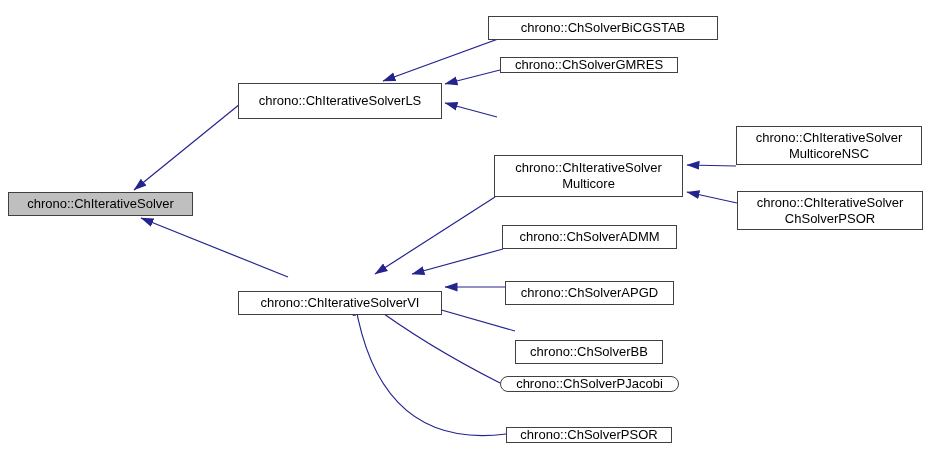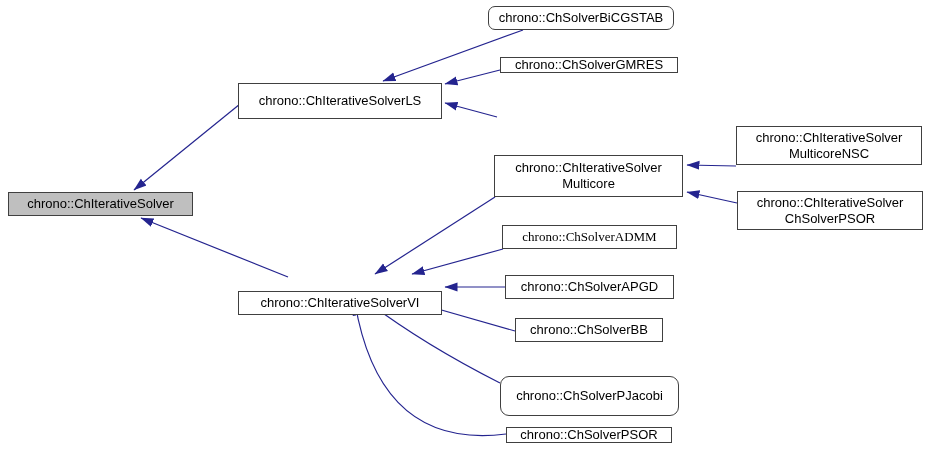--- a/index.html
+++ b/index.html
@@ -20,30 +20,30 @@
     display:flex; flex-direction:column; align-items:center; justify-content:center;
     font-size:13px; line-height:16px; color:var(--text);
     white-space:nowrap; cursor:pointer;
   }
   .node.highlight{background:var(--highlight-fill); cursor:default;}
   .lbl{display:block;}
   
   #n-root     {left:8px;   top:192px; width:185px; height:24px;}
   #n-ls       {left:238px; top:83px;  width:204px; height:36px;}
   #n-vi       {left:238px; top:291px; width:204px; height:24px;}
-  #n-bicgstab {left:488px; top:6px;   width:186px; height:24px;border-radius:7px;}
+  #n-bicgstab {left:488px; top:16px;   width:230px; height:24px;}
   #n-gmres    {left:500px; top:57px;  width:178px; height:16px;}
   #n-minres   {left:497px; top:107px; width:186px; height:24px;}
   #n-multicore{left:494px; top:155px; width:189px; height:42px;}
   #n-nsc      {left:736px; top:126px; width:186px; height:39px;}
   #n-smc      {left:737px; top:191px; width:186px; height:39px;}
-  #n-admm     {left:502px; top:225px; width:175px; height:24px;font-family:Liberation Serif, serif;}
-  #n-apgd     {left:505px; top:275px; width:169px; height:24px;}
-  #n-bb       {left:515px; top:318px; width:148px; height:24px;}
-  #n-pjacobi  {left:500px; top:376px; width:179px; height:40px;border-radius:9px;}
+  #n-admm     {left:502px; top:225px; width:175px; height:24px;}
+  #n-apgd     {left:505px; top:281px; width:169px; height:24px;}
+  #n-bb       {left:515px; top:340px; width:148px; height:24px;}
+  #n-pjacobi  {left:500px; top:376px; width:179px; height:16px;border-radius:9px;}
   #n-psor     {left:506px; top:427px; width:166px; height:16px;}
 </style>
 </head>
 <body>
 
 <div id="canvas">
 
   <svg id="edge-layer" viewBox="0 0 928 459" xmlns="http://www.w3.org/2000/svg">
     <defs>
       <marker id="arrowhead" markerUnits="userSpaceOnUse" markerWidth="14" markerHeight="11" refX="12.5" refY="5.5" orient="auto">

